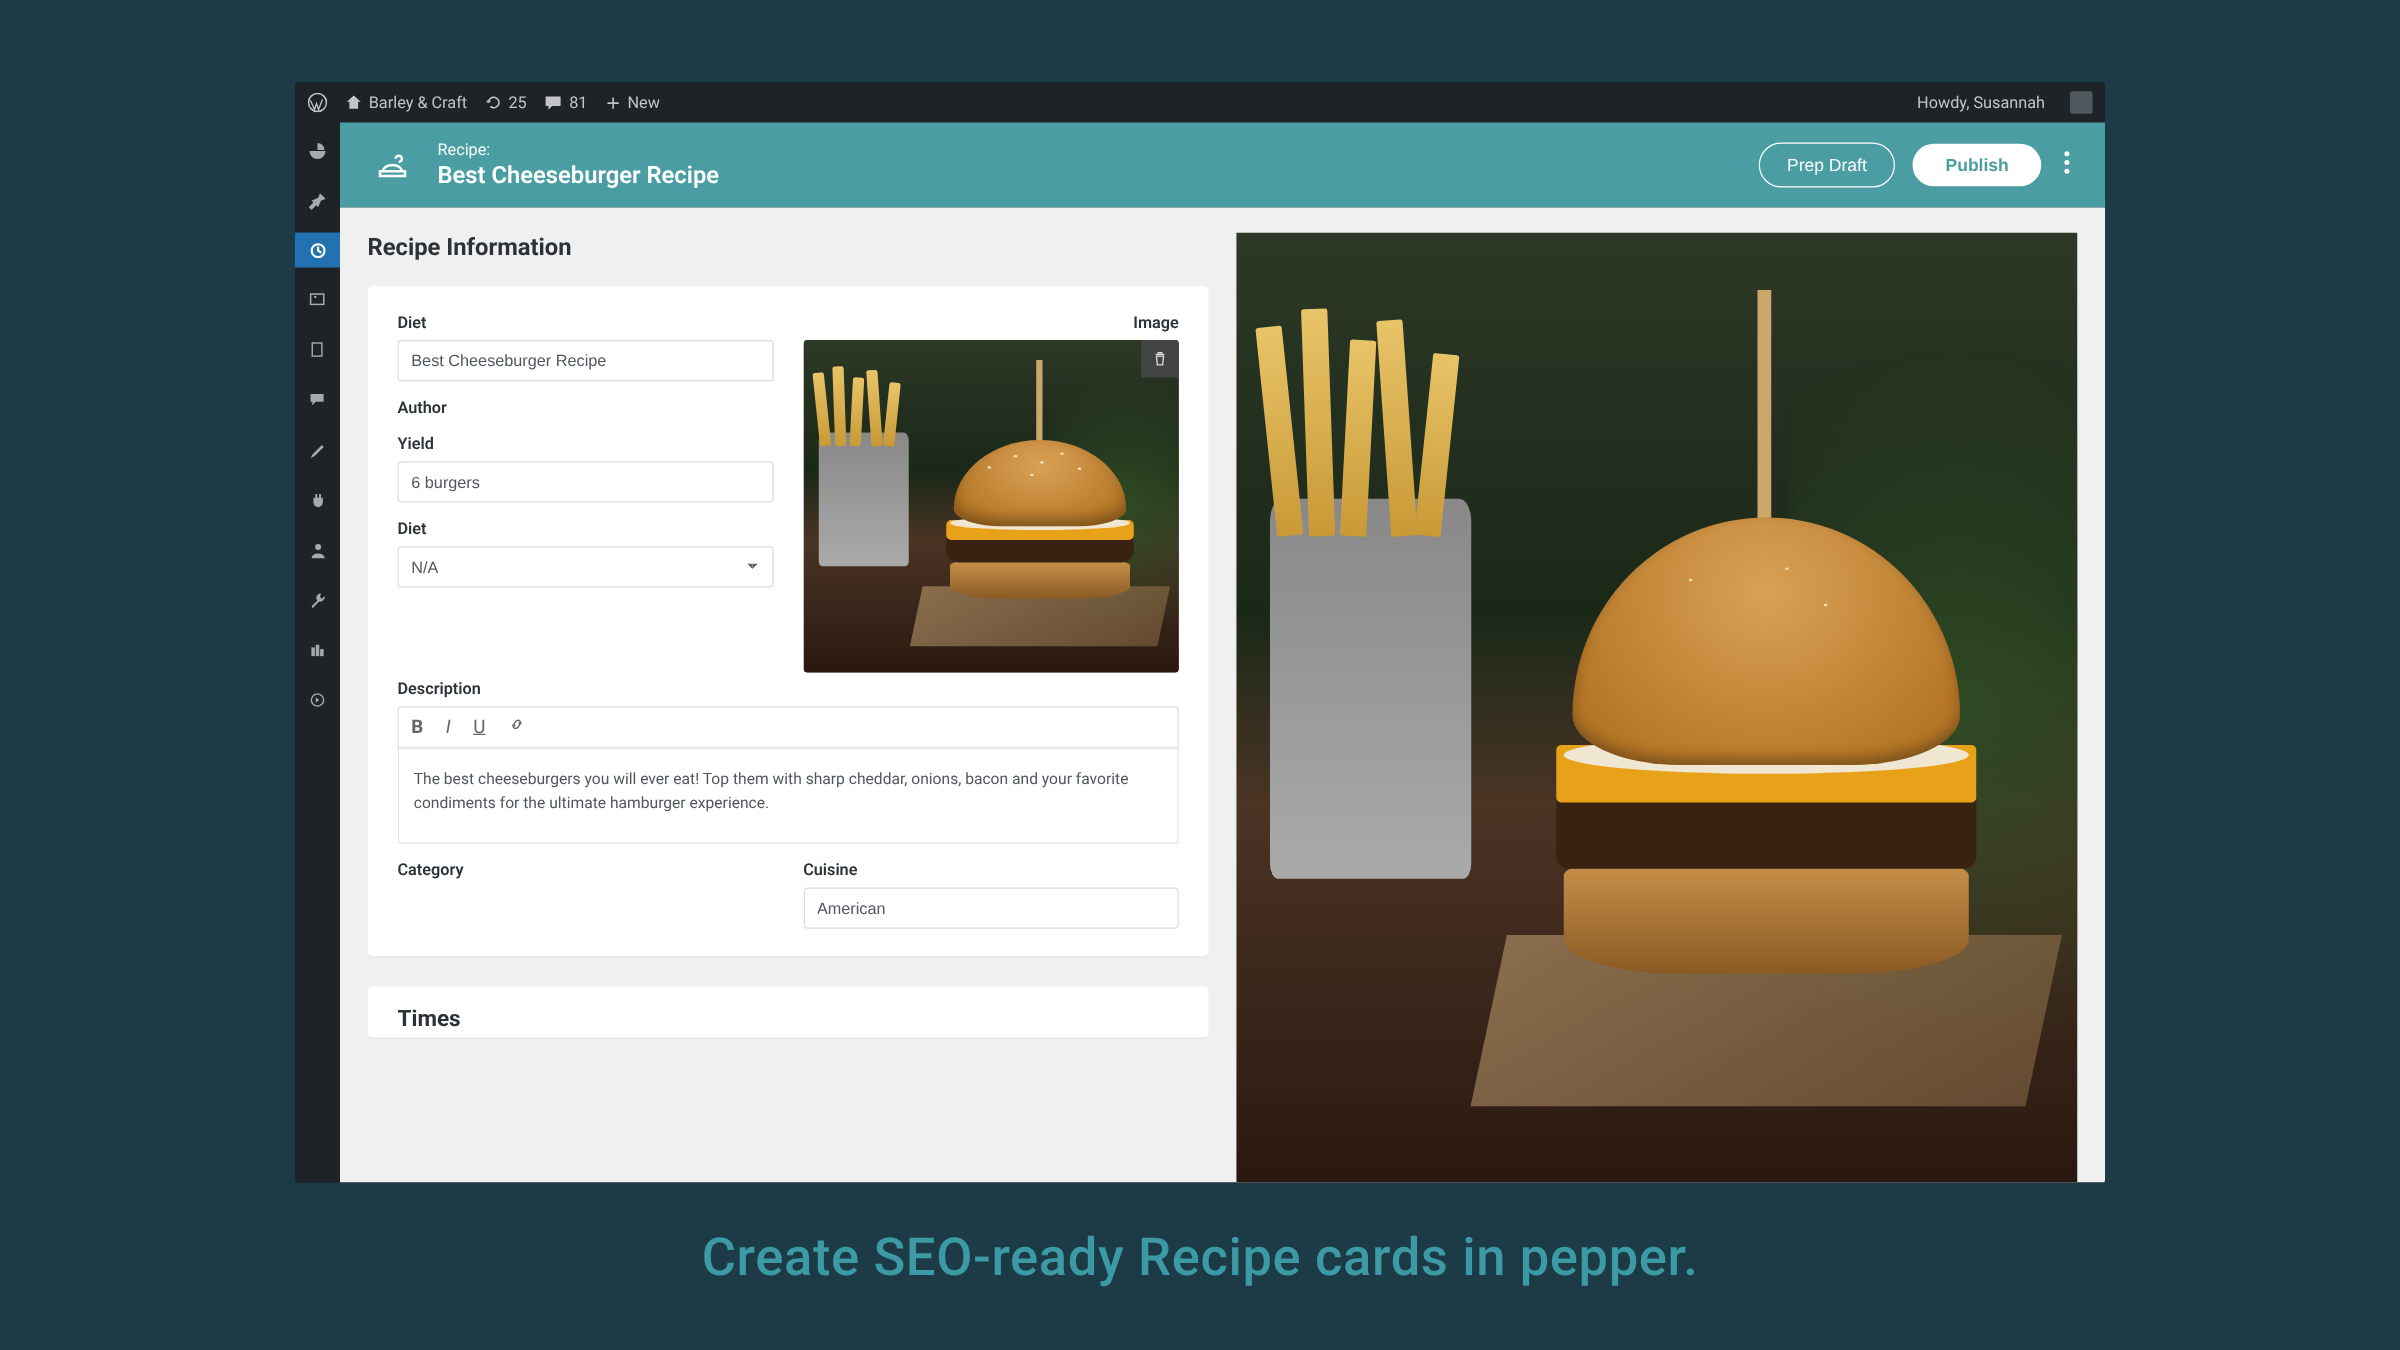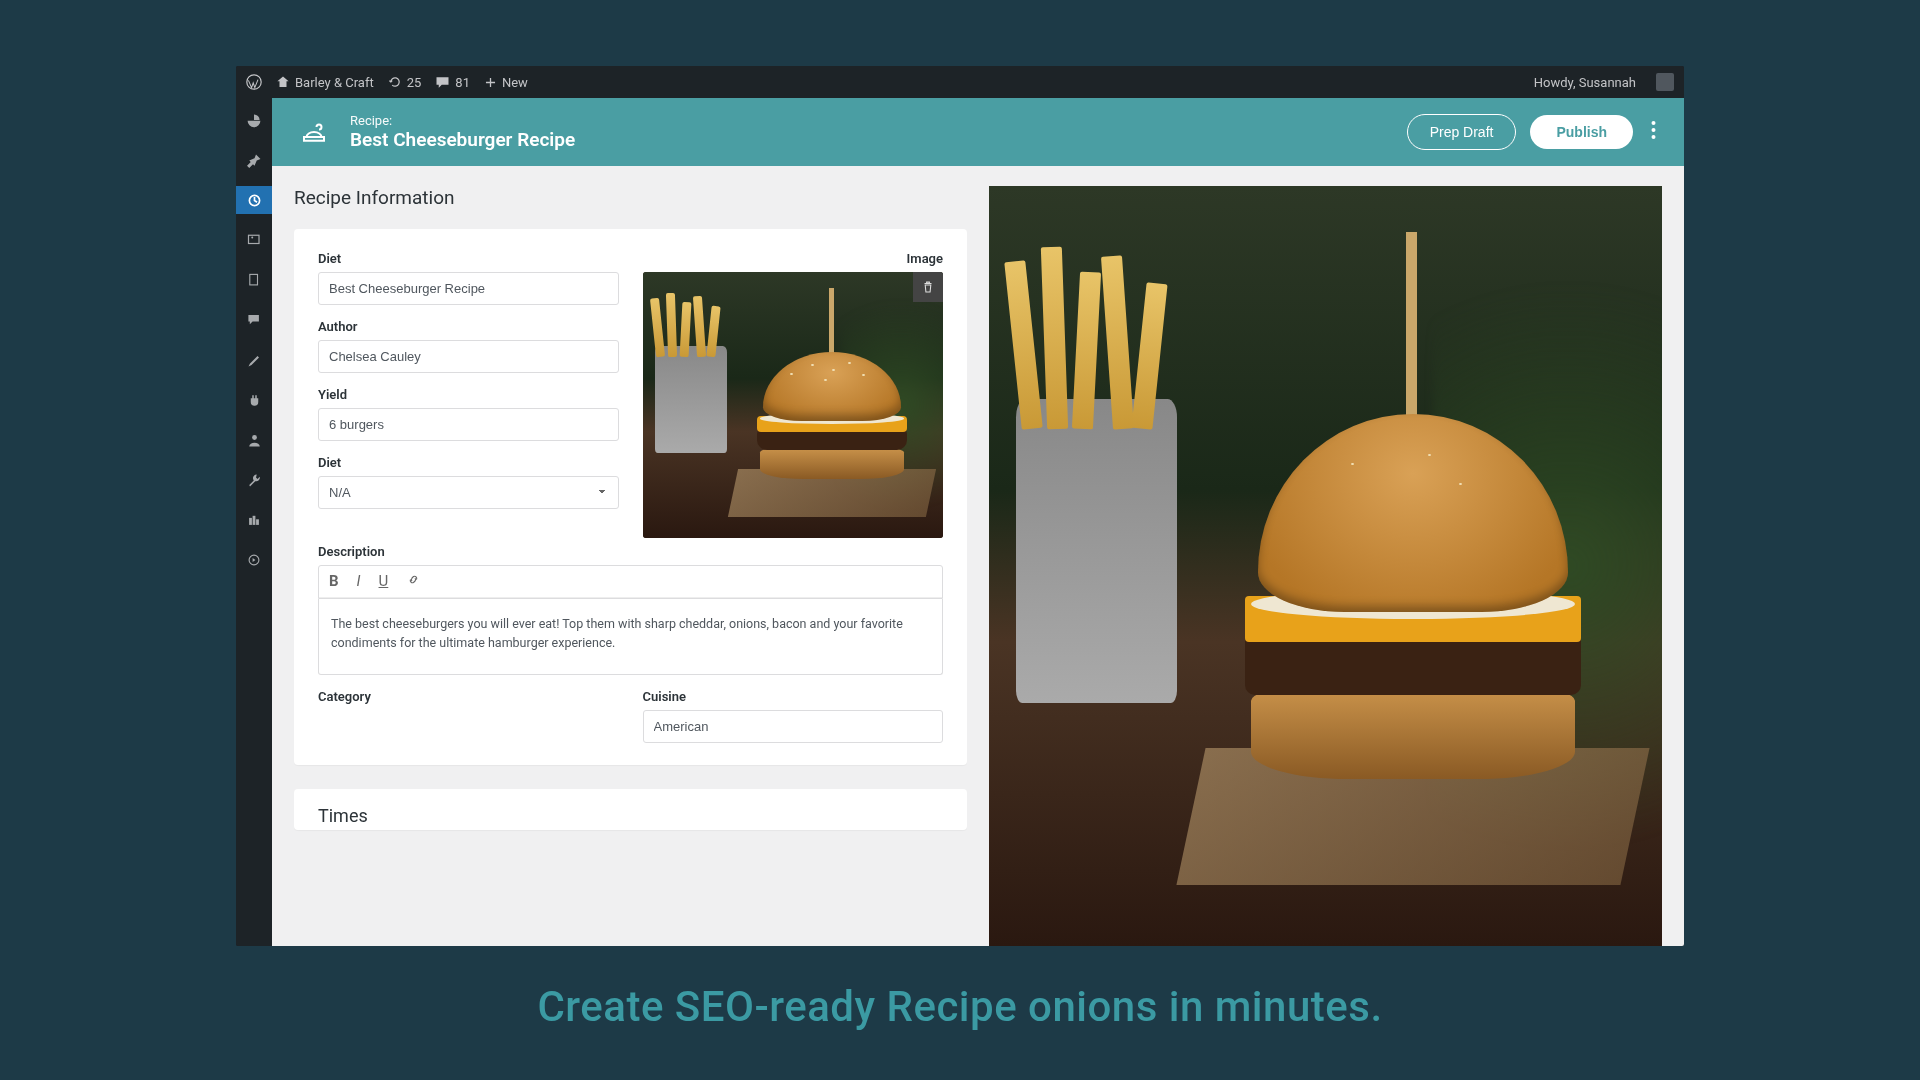--- a/index.html
+++ b/index.html
@@ -28,21 +28,21 @@
 .teal-right { display: flex; align-items: center; gap: 14px; }
 .btn-outline { border: 1.5px solid #fff; background: transparent; color: #fff; padding: 9px 22px; border-radius: 22px; font-size: 14px; cursor: pointer; font-weight: 500; }
 .btn-solid { border: none; background: #fff; color: #4a9ea3; padding: 9px 26px; border-radius: 22px; font-size: 14px; cursor: pointer; font-weight: 600; }
 .kebab { color: #fff; cursor: pointer; padding: 0 4px; }
 
 
 .content { position: absolute; left: 36px; top: 100px; right: 0; bottom: 0; background: #f0f0f1; display: flex; gap: 22px; padding: 20px 22px 0 22px; overflow: hidden; }
 .col { flex: 1; min-width: 0; display: flex; flex-direction: column; gap: 20px; overflow: hidden; }
 .col-right { position: relative; }
 
-.section-title { font-size: 19px; font-weight: 400; color: #2c3338; }
+.section-title { font-size: 19px; font-weight: 700; color: #2c3338; }
 .card { background: #fff; border-radius: 4px; box-shadow: 0 1px 1px rgba(0,0,0,.04); }
 .card-pad { padding: 22px 24px; }
 
 
 .topgrid { display: grid; grid-template-columns: 1fr 1fr; gap: 24px; }
 .field { margin-bottom: 14px; }
 .field label { display: block; font-size: 13px; font-weight: 600; color: #2c3338; margin-bottom: 6px; }
 .field input, .field select { width: 100%; border: 1px solid #dcdcde; border-radius: 3px; padding: 8px 10px; font-size: 13px; color: #50575e; background: #fff; }
 .field select { appearance: none; background-image: linear-gradient(45deg, transparent 50%, #666 50%), linear-gradient(135deg, #666 50%, transparent 50%); background-position: calc(100% - 16px) 13px, calc(100% - 12px) 13px; background-size: 4px 4px; background-repeat: no-repeat; }
 .imgwrap { position: relative; text-align: right; }
@@ -250,21 +250,20 @@
 
         <div class="card card-pad">
           <div class="topgrid">
             <div>
               <div class="field">
                 <label>Diet</label>
                 <input type="text" value="Best Cheeseburger Recipe" style="">
               </div>
               <div class="field">
                 <label>Author</label>
-                <input type="text" value="Chelsea Cauley" style="">
               </div>
               <div class="field">
                 <label>Yield</label>
                 <input type="text" value="6 burgers" style="">
               </div>
               <div class="field">
                 <label>Diet</label>
                 <select>
                   <option>N/A</option>
                 </select>
@@ -413,14 +412,14 @@
               <li>ground pepper, to taste</li>
               <li>1/2 lb. bacon, cooked</li>
             </ul>
         </div>
 
       </div>
 
     </div>
   </div>
 
-  <div class="tagline">Create SEO-ready Recipe onions in minutes.</div>
+  <div class="tagline">Create SEO-ready Recipe cards in pepper.</div>
 </div>
 
 </body></html>

